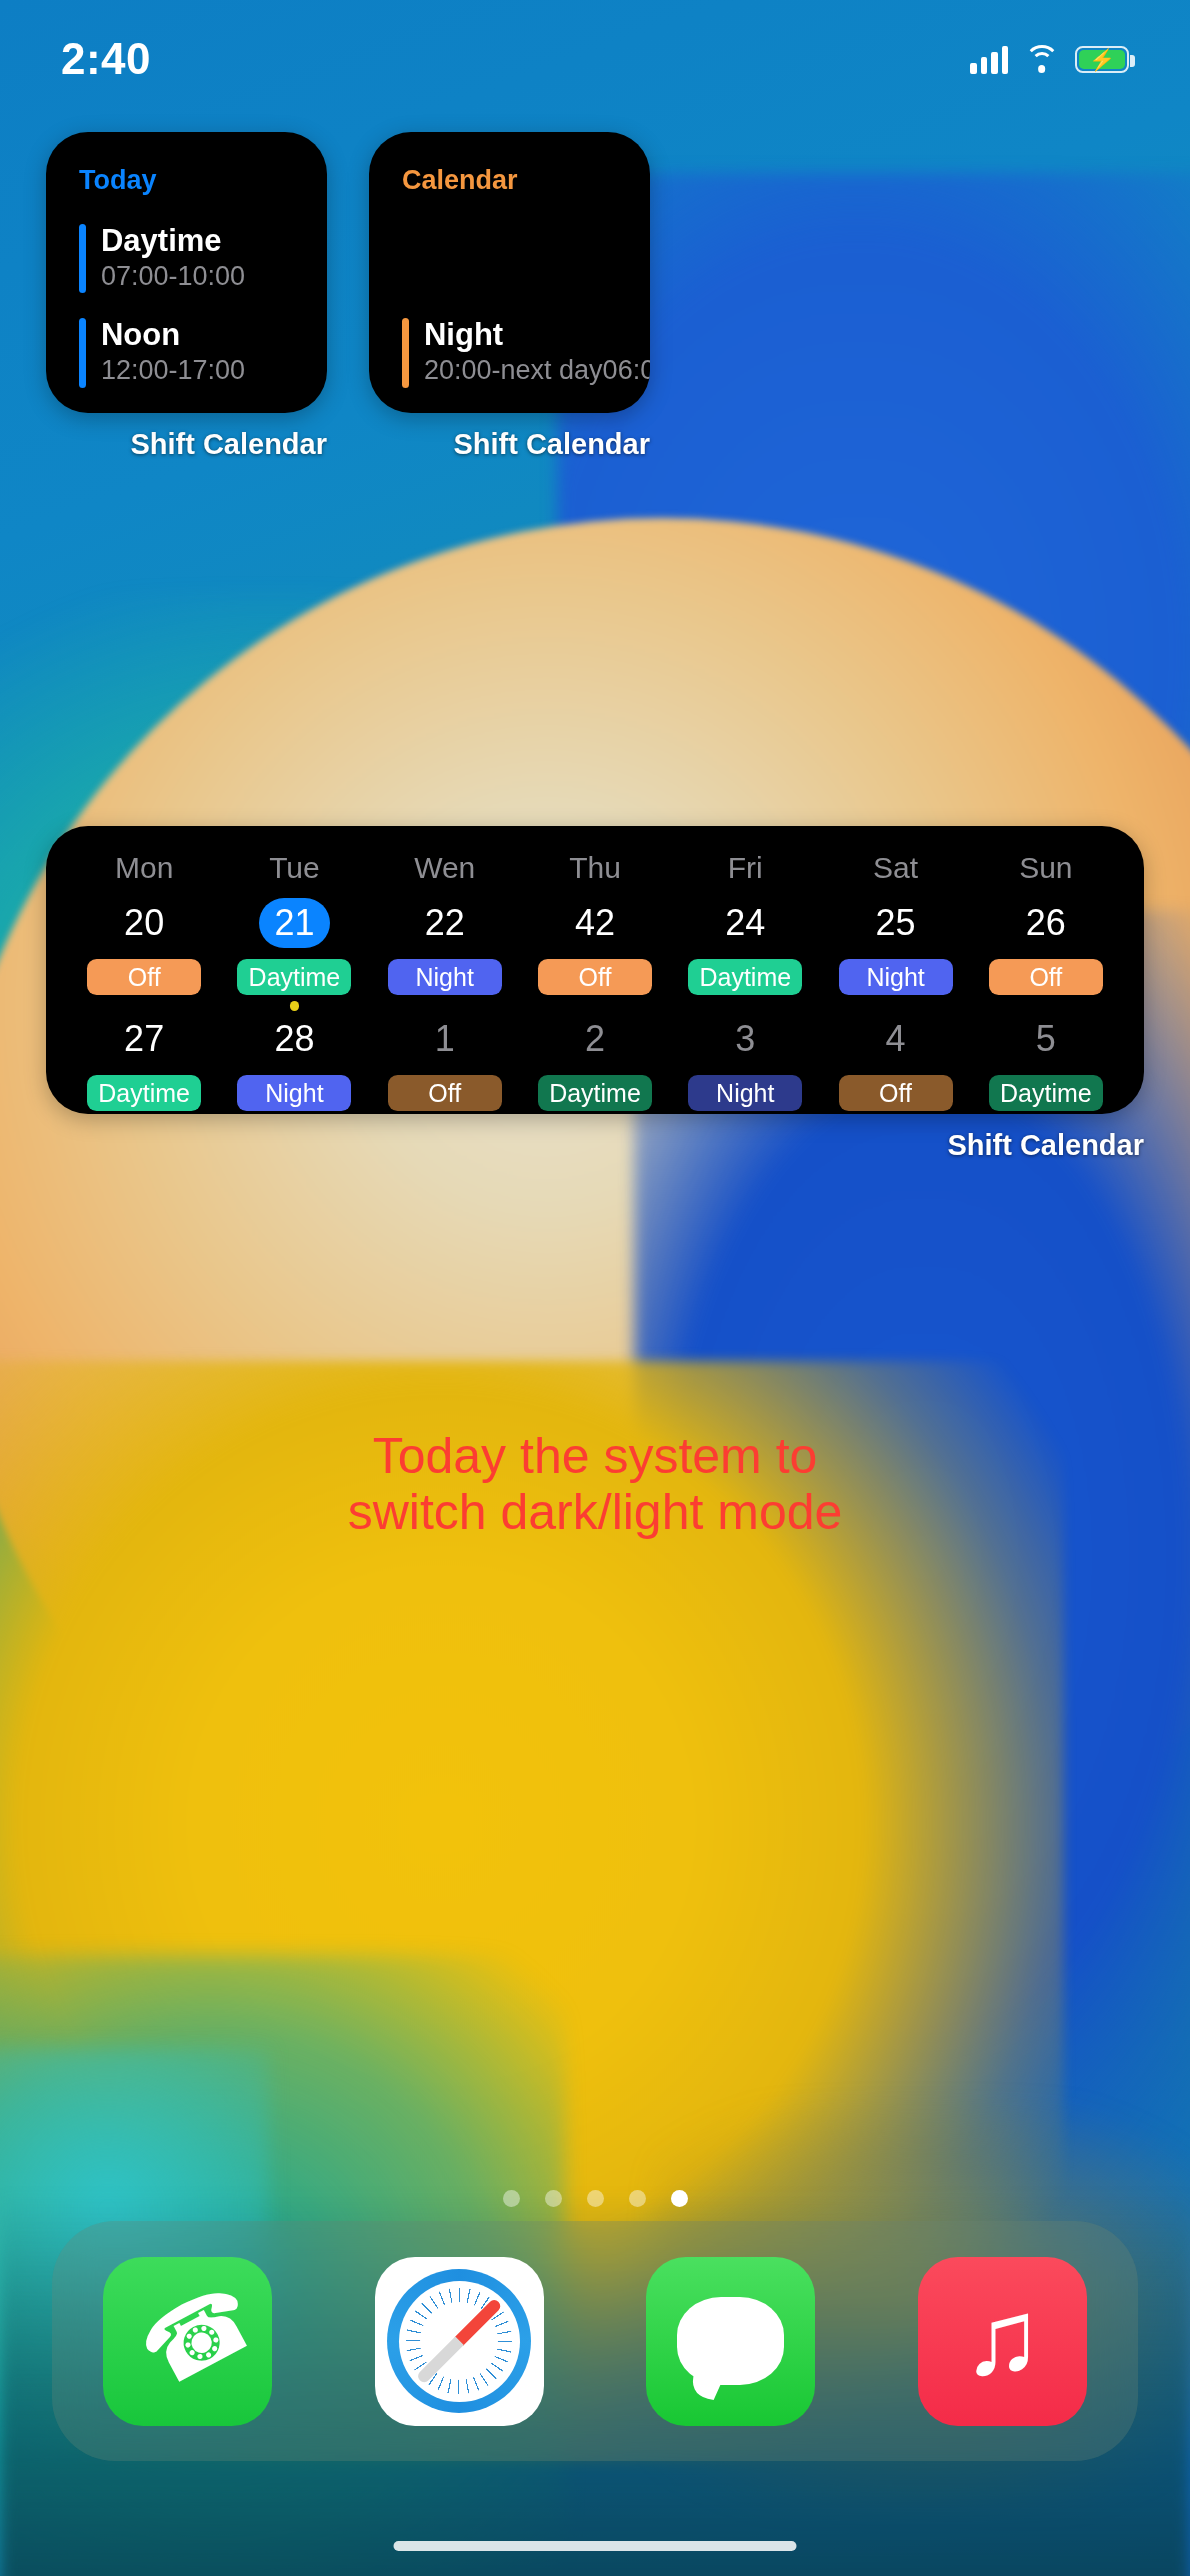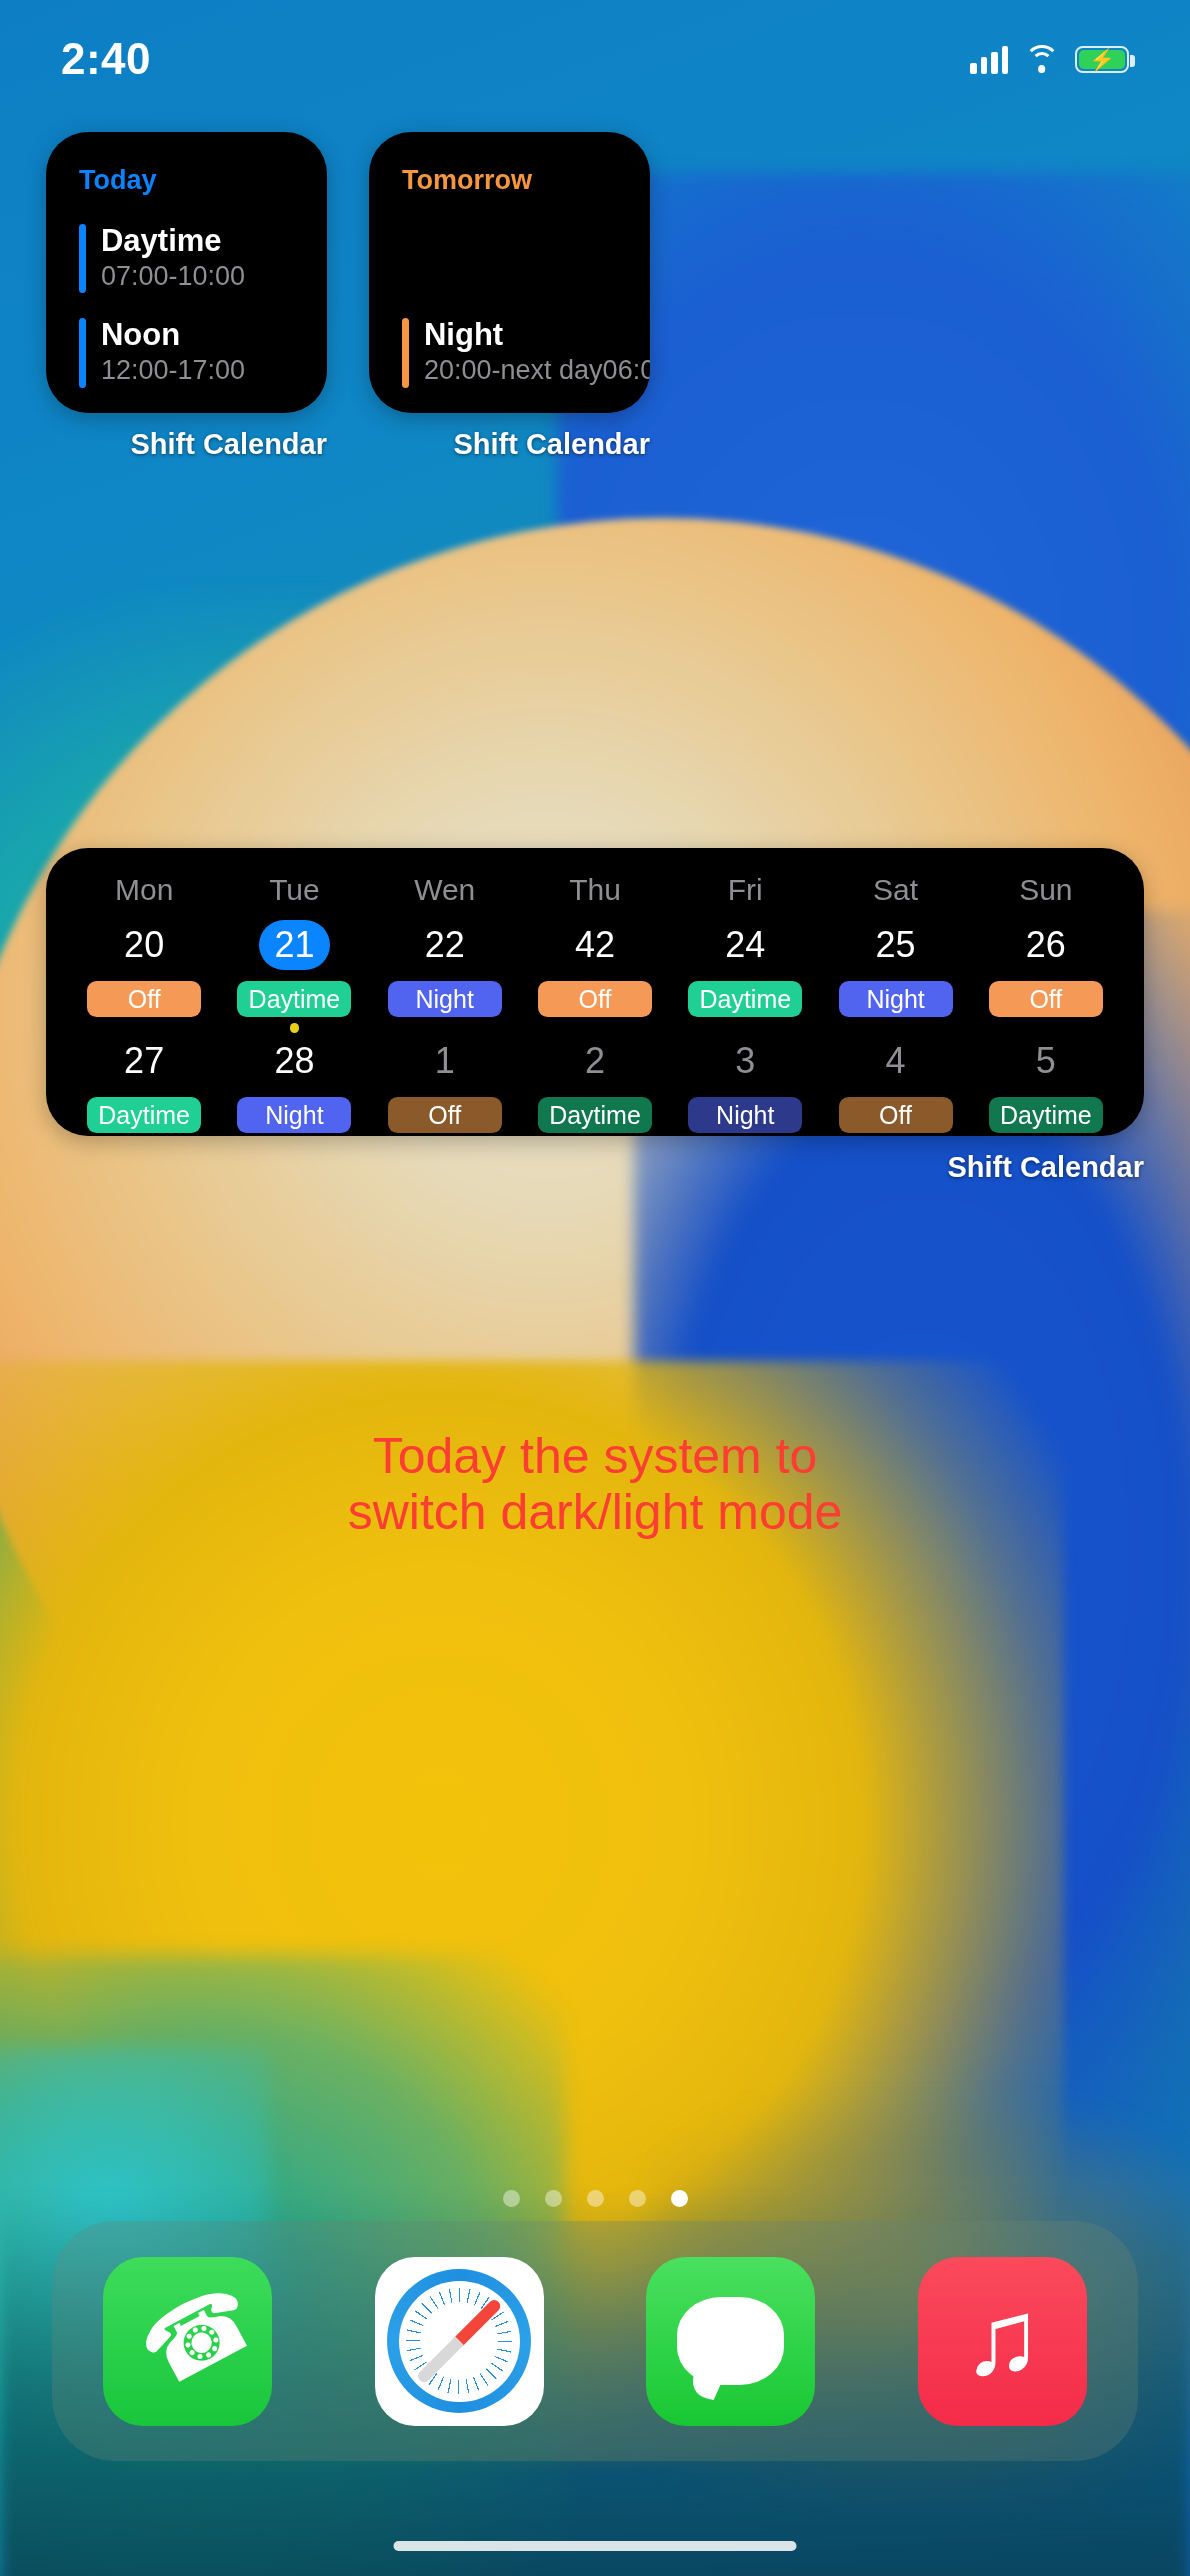--- a/index.html
+++ b/index.html
@@ -256,36 +256,36 @@
               <div class="shift-time">12:00-17:00</div>
             </div>
           </div>
         </div>
       </div>
       <div class="widget-caption">Shift Calendar</div>
     </div>
 
     <div class="sm-wrap">
       <div class="widget sm">
-        <div class="sm-title" style="color:#f5973f">Tomorrow</div>
+        <div class="sm-title" style="color:#f5973f">Calendar</div>
         <div class="sm-list">
           <div class="shift-item">
             <div class="shift-bar" style="background:#f5973f"></div>
             <div>
               <div class="shift-name">Night</div>
               <div class="shift-time">20:00-next day06:00</div>
             </div>
           </div>
         </div>
       </div>
       <div class="widget-caption">Shift Calendar</div>
     </div>
   </div>
 
-  <div class="widget-row" style="top:848px;">
+  <div class="widget-row" style="top:826px;">
     <div class="cal-wrap">
       <div class="widget cal">
 
         <div class="cal-grid">
           <div class="dow">Mon</div>
           <div class="dow">Tue</div>
           <div class="dow">Wen</div>
           <div class="dow">Thu</div>
           <div class="dow">Fri</div>
           <div class="dow">Sat</div>

